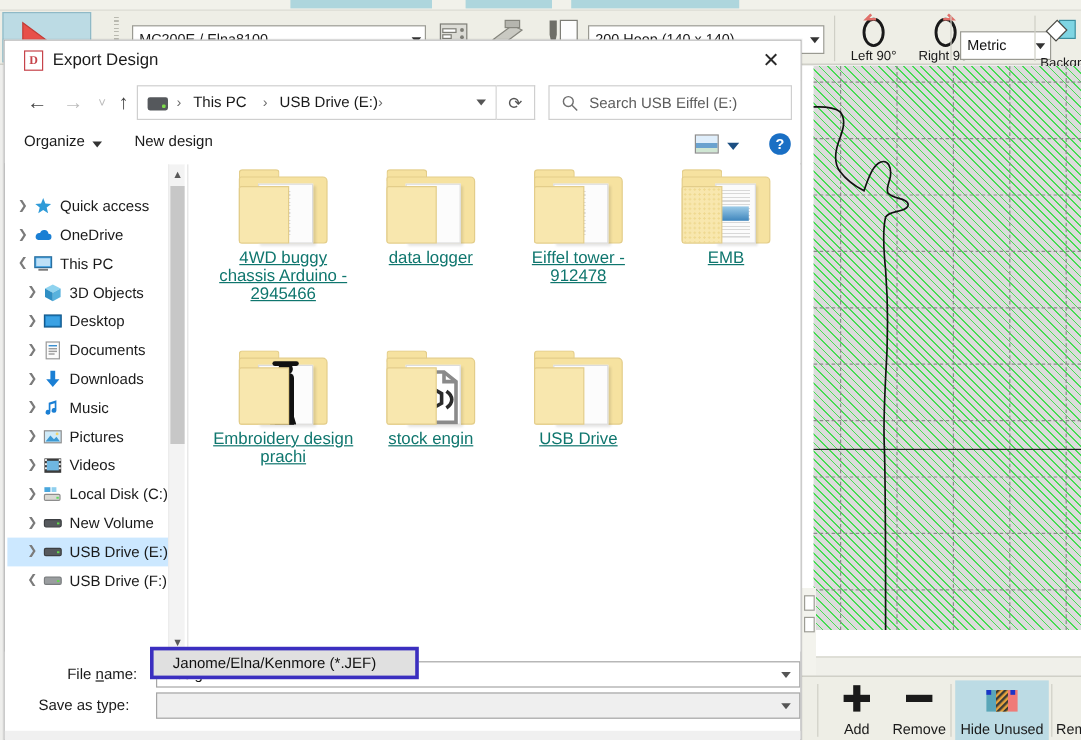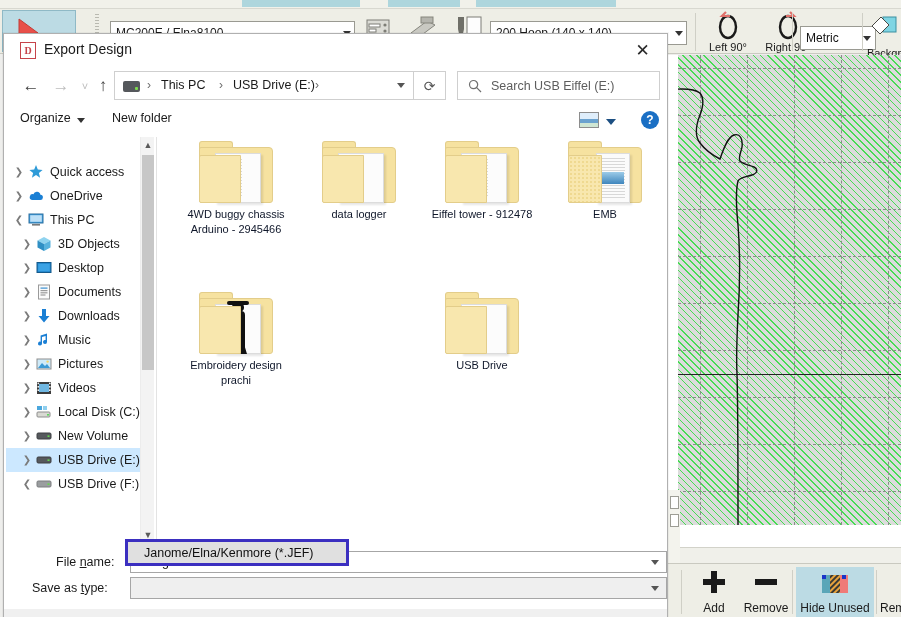--- a/index.html
+++ b/index.html
@@ -212,21 +212,21 @@
       text-align:center; font-size:9px; color:#5a5a5a; line-height:16px;}
   .tree-scroll .thumb { position:absolute; left:1px; top:18px; width:12px; height:215px; background:#c7c7c7;}
 
   .splitter { position:absolute; left:150px; top:103px; width:5px; height:406px; background:#fff; }
   .splitter::after{content:"";position:absolute;left:2px;top:0;width:1px;height:406px;background:#e3e3e3;}
 
   .pane-right {
     position:absolute; left:155px; top:103px; width:508px; height:406px; background:#fff;
   }
   .fitem { position:absolute; width:118px; text-align:center; }
-  .fitem .cap { font-size:11px; color:#0f172a; line-height:15px; margin-top:4px; }
+  .fitem .cap { font-size:14px; color:#0f766e; line-height:15px; margin-top:4px;text-decoration:underline; }
   .folder { position:relative; width:74px; height:62px; margin:0 auto; }
   .folder .back {
     position:absolute; left:0; top:6px; width:74px; height:56px;
     background:#f6e2a0; border:1px solid #e3cd8a; border-radius:2px 4px 3px 3px;
   }
   .folder .tab {
     position:absolute; left:0; top:0px; width:34px; height:10px;
     background:#f6e2a0; border:1px solid #e3cd8a; border-bottom:none; border-radius:3px 3px 0 0;
   }
   .folder .paper {
@@ -486,21 +486,21 @@
           <circle cx="5.6" cy="5.6" r="4.1" fill="none" stroke="#6f6f6f" stroke-width="1.2"></circle>
           <line x1="8.7" y1="8.7" x2="13" y2="13" stroke="#6f6f6f" stroke-width="1.2"></line>
         </svg>
         <div class="sph">Search USB Eiffel (E:)</div>
       </div>
     </div>
 
     <div class="cmdbar">
       <div class="cmd-item" style="left:16px;">Organize</div>
       <div class="cmd-caret" style="left:73px;"></div>
-      <div class="cmd-item" style="left:108px;">New folder</div>
+      <div class="cmd-item" style="left:108px;">New design</div>
       <div class="viewico"></div>
       <div class="viewcaret"></div>
       <div class="helpico">?</div>
     </div>
 
     <div class="pane-left">
 
       <div class="tree-item" style="top:23px;">
         <div class="chev" style="left:6px;">❯</div>
         <svg class="tree-ico" style="left:22px;" viewBox="0 0 16 16">
@@ -708,20 +708,37 @@
               <div class="hat"></div>
               <div class="head"></div>
               <div class="body"></div>
               <div class="skirt"></div>
             </div>
           <div class="front"></div>
         </div>
         <div class="cap">Embroidery design prachi</div>
       </div>
 
+      <div class="fitem" style="left:141px; top:155px;">
+        <div class="folder">
+          <div class="tab"></div>
+            <div class="back"></div>
+          <div class="paper" style="background:#fff">
+              <div class="lines" style="background:none"></div>
+            </div>
+          <svg class="stockico" viewBox="0 0 48 54">
+            <path d="M6 10 h24 l10 8 v34 H6 Z" fill="#ffffff" stroke="#8a8a8a" stroke-width="3"></path>
+            <path d="M30 10 v8 h10" fill="none" stroke="#8a8a8a" stroke-width="3"></path>
+            <path d="M14 28 l7 -4 l7 4 v8 l-7 4 l-7 -4 z" fill="none" stroke="#2a2a2a" stroke-width="3"></path>
+            <path d="M32 26 c6 4 6 10 0 14" fill="none" stroke="#2a2a2a" stroke-width="3"></path>
+          </svg>
+          <div class="front"></div>
+        </div>
+        <div class="cap">stock engin</div>
+      </div>
 
       <div class="fitem" style="left:264px; top:155px;">
         <div class="folder">
           <div class="tab"></div>
             <div class="back"></div>
           <div class="paper">
               <div class="lines" style="background:none"></div>
             </div>
           <div class="front"></div>
         </div>

